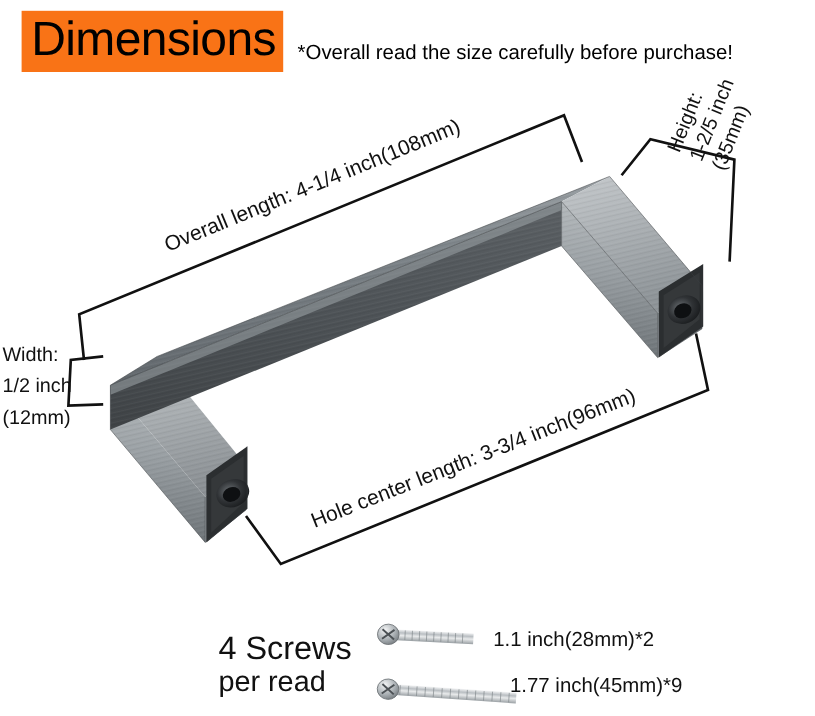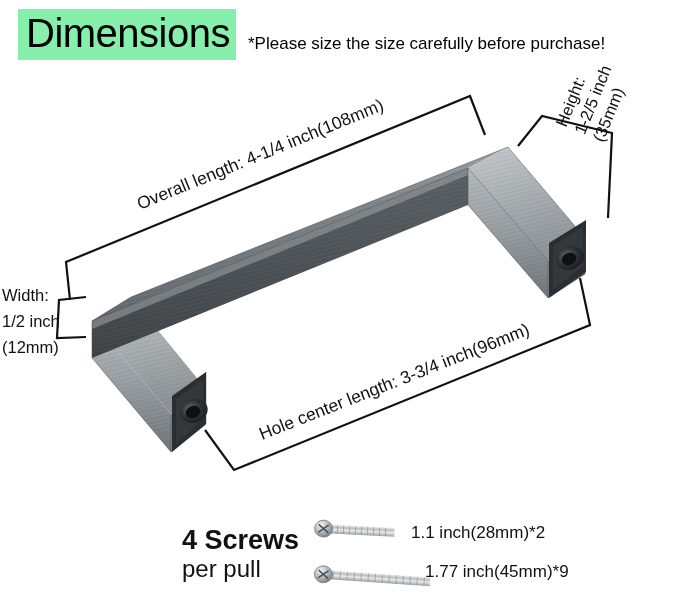--- a/index.html
+++ b/index.html
@@ -28,33 +28,33 @@
     font-size:17px;line-height:20px;
     white-space:nowrap;color:#000;
   }
 
   
   #art{position:absolute;left:0;top:0;width:679px;height:597px;}
 
   
   #screws{position:absolute;left:0;top:500px;width:679px;height:97px;}
   .screwlabel{position:absolute;font-size:17px;line-height:20px;white-space:nowrap;color:#111;}
-  #sc-title1{position:absolute;left:182px;top:25px;font-size:27px;line-height:31px;white-space:nowrap;color:#111;font-weight:bold;}
+  #sc-title1{position:absolute;left:182px;top:25px;font-size:27px;line-height:31px;white-space:nowrap;color:#111;}
   #sc-title2{position:absolute;left:182px;top:55px;font-size:24px;line-height:28px;white-space:nowrap;color:#111;}
   #sc-len1{left:399px;top:23px;margin-left:12px;}
   #sc-len2{left:425px;top:62px;}
 </style>
 </head>
 <body>
 
 <div id="stage">
 
   <div id="header">
-    <div id="title-hl" style="background: #86efac;">Dimensions</div>
-    <div id="subtitle">*Please size the size carefully before purchase!</div>
+    <div id="title-hl" style="background: #f97316;">Dimensions</div>
+    <div id="subtitle">*Overall read the size carefully before purchase!</div>
   </div>
 
   <svg id="art" viewBox="0 0 679 597">
     <defs>
 
       <linearGradient id="gTopBar" x1="0" y1="0" x2="0" y2="1">
         <stop offset="0" stop-color="#9aa0a4"></stop>
         <stop offset="0.35" stop-color="#7e858a"></stop>
         <stop offset="1" stop-color="#62686d"></stop>
       </linearGradient>
@@ -225,18 +225,18 @@
         <line x1="106" y1="4.5" x2="106" y2="12.5"></line>
           <line x1="113" y1="4.5" x2="113" y2="12.5"></line>
       </g>
       <ellipse cx="12" cy="8.5" rx="9" ry="8.5" fill="url(#gScrewHead)" stroke="#6d7276" stroke-width="0.7"></ellipse>
       <path d="M 7 4.5 L 17 12.5 M 17 4.5 L 7 12.5" stroke="#4c5155" stroke-width="1.6"></path>
     </g>
   </svg>
 
   <div id="screws">
     <div id="sc-title1">4 Screws</div>
-    <div id="sc-title2">per pull</div>
+    <div id="sc-title2">per read</div>
     <div class="screwlabel" id="sc-len1">1.1 inch(28mm)*2</div>
     <div class="screwlabel" id="sc-len2">1.77 inch(45mm)*9</div>
   </div>
 
 </div>
 
 </body></html>

